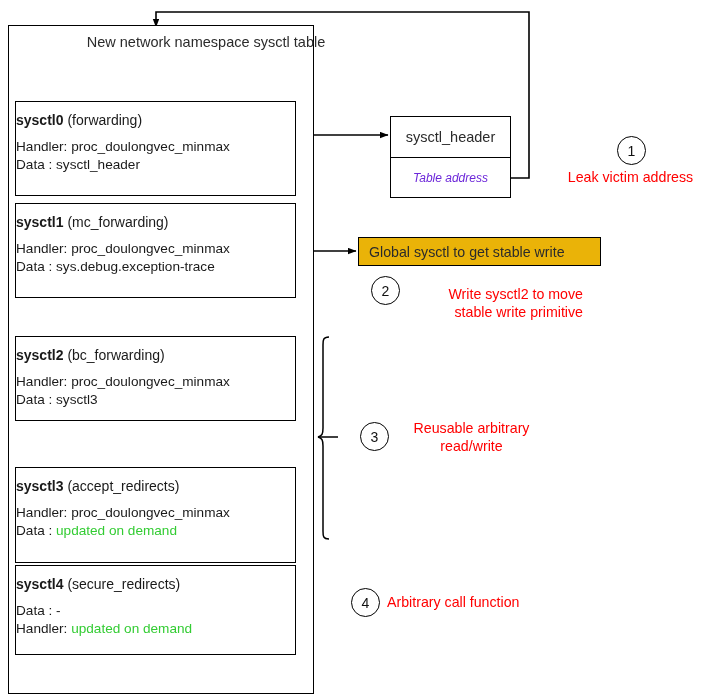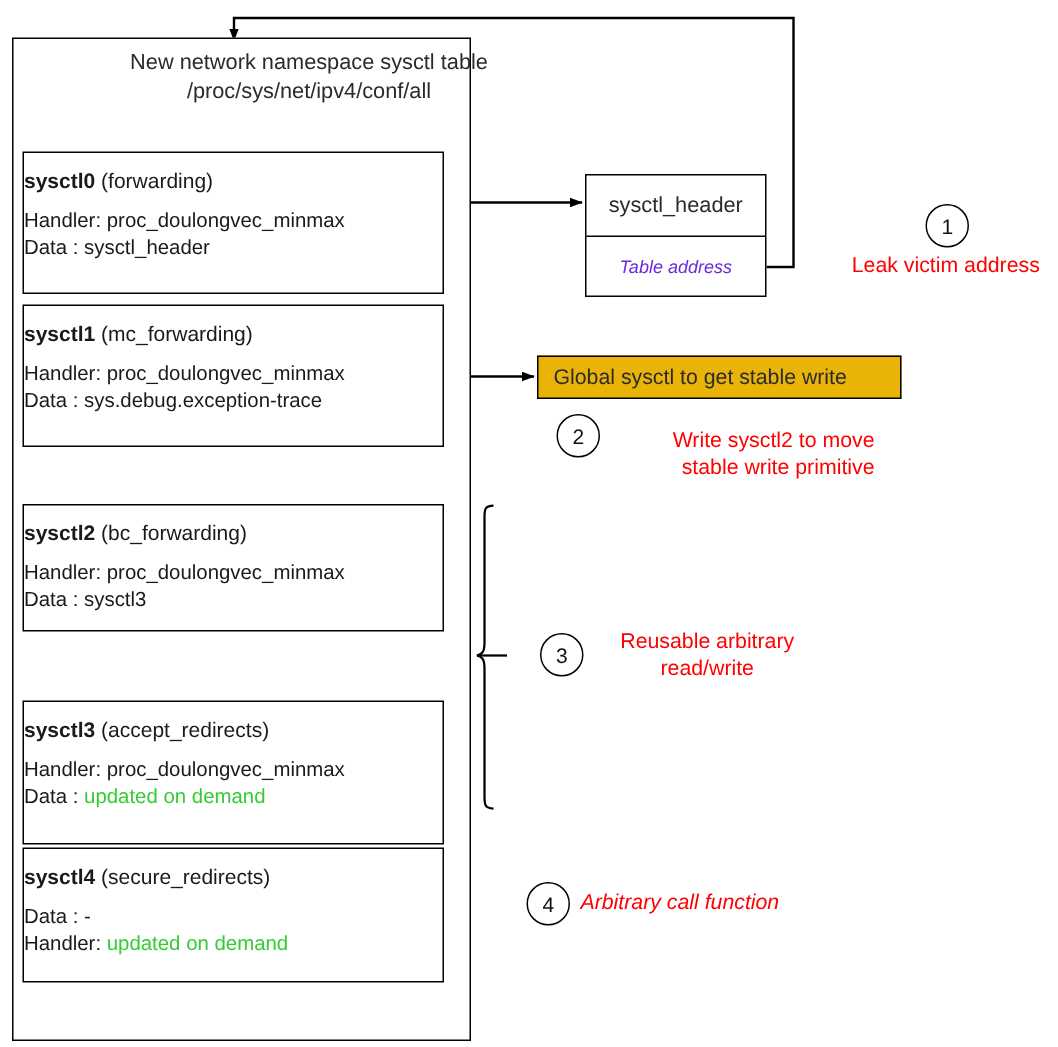--- a/index.html
+++ b/index.html
@@ -123,21 +123,21 @@
   #step1-num { left: 617px; top: 136px; }
   #step1-text { left: 556px; top: 169px; width: 149px; text-align: center; }
 
   #step2-num { left: 371px; top: 276px; }
   #step2-text { left: 407px; top: 286px; width: 176px; text-align: right; }
 
   #step3-num { left: 360px; top: 422px; }
   #step3-text { left: 400px; top: 420px; width: 143px; text-align: center; }
 
   #step4-num { left: 351px; top: 588px; }
-  #step4-text { left: 387px; top: 594px; width: 200px; text-align: left; font-style: italic; }
+  #step4-text { left: 387px; top: 594px; width: 200px; text-align: left; }
 
   
   #wires { left: 0; top: 0; width: 705px; height: 698px; }
 </style>
 </head>
 <body>
 
 <div id="canvas">
 
   <svg class="abs" id="wires" viewBox="0 0 705 698" xmlns="http://www.w3.org/2000/svg">
@@ -172,21 +172,20 @@
                L323,531
                C323,536 323,539 329,539" fill="none" stroke="#000" stroke-width="1.5"></path>
       <path d="M318,437 L338,437" fill="none" stroke="#000" stroke-width="1.5"></path>
     </g>
   </svg>
 
   <div class="abs" id="ns-container"></div>
 
   <div class="abs" id="ns-title">
     <span class="line">New network namespace sysctl table</span>
-    <span class="line">/proc/sys/net/ipv4/conf/all</span>
   </div>
 
   <div class="abs sysctl-box" id="box0">
     <div class="sysctl-head">
       <span class="nm">sysctl0</span>
       <span class="paren">(forwarding)</span>
     </div>
     <div class="sysctl-line">
       <span>Handler: </span><span>proc_doulongvec_minmax</span>
     </div>

